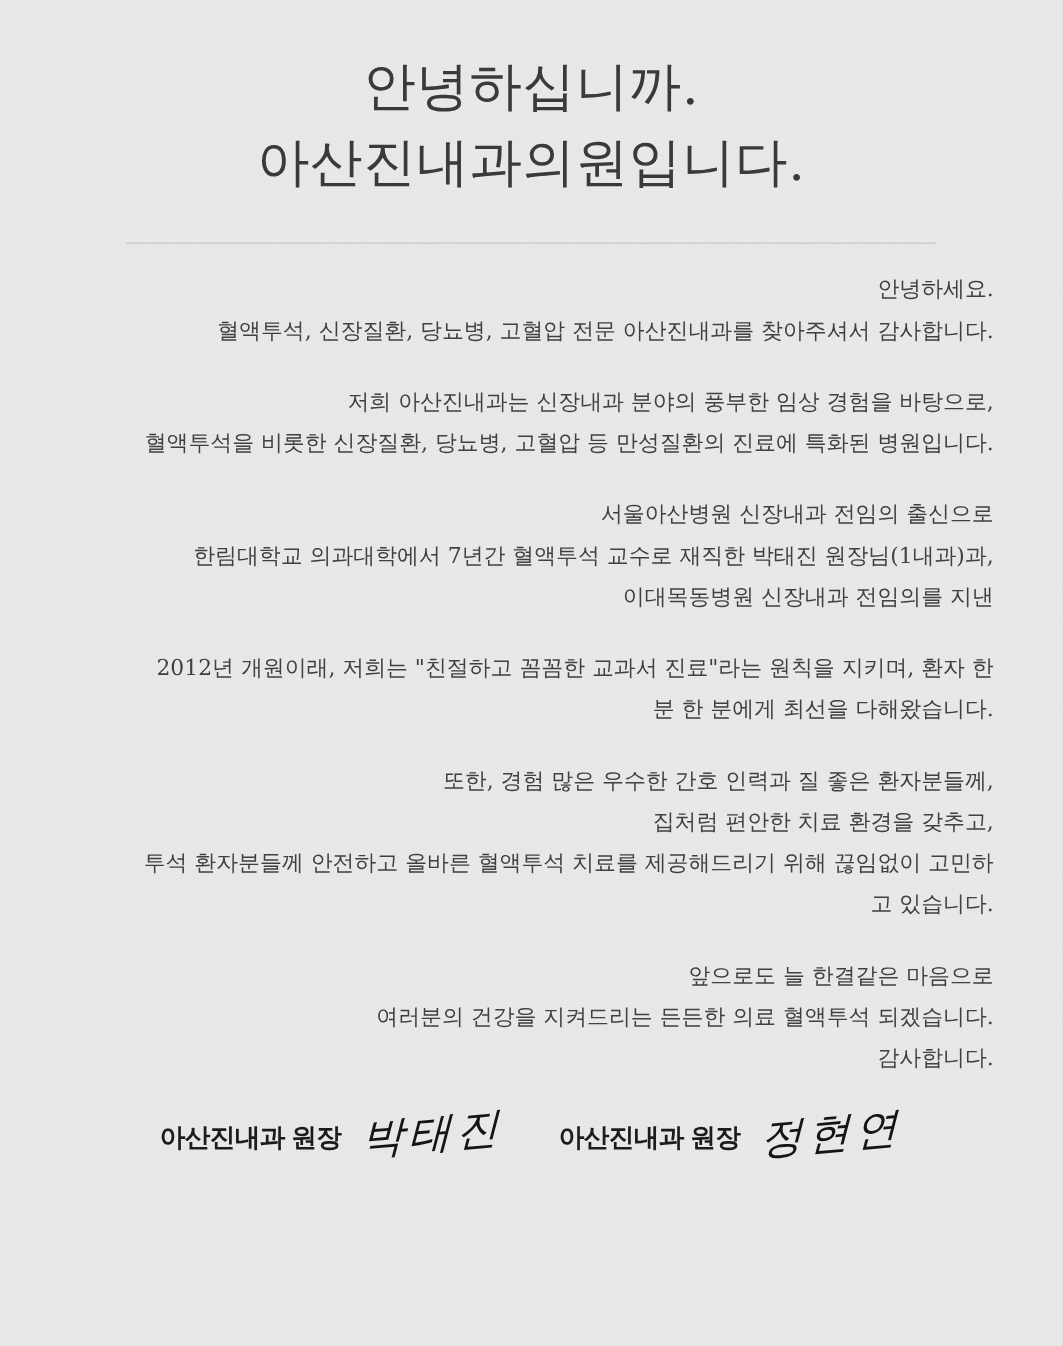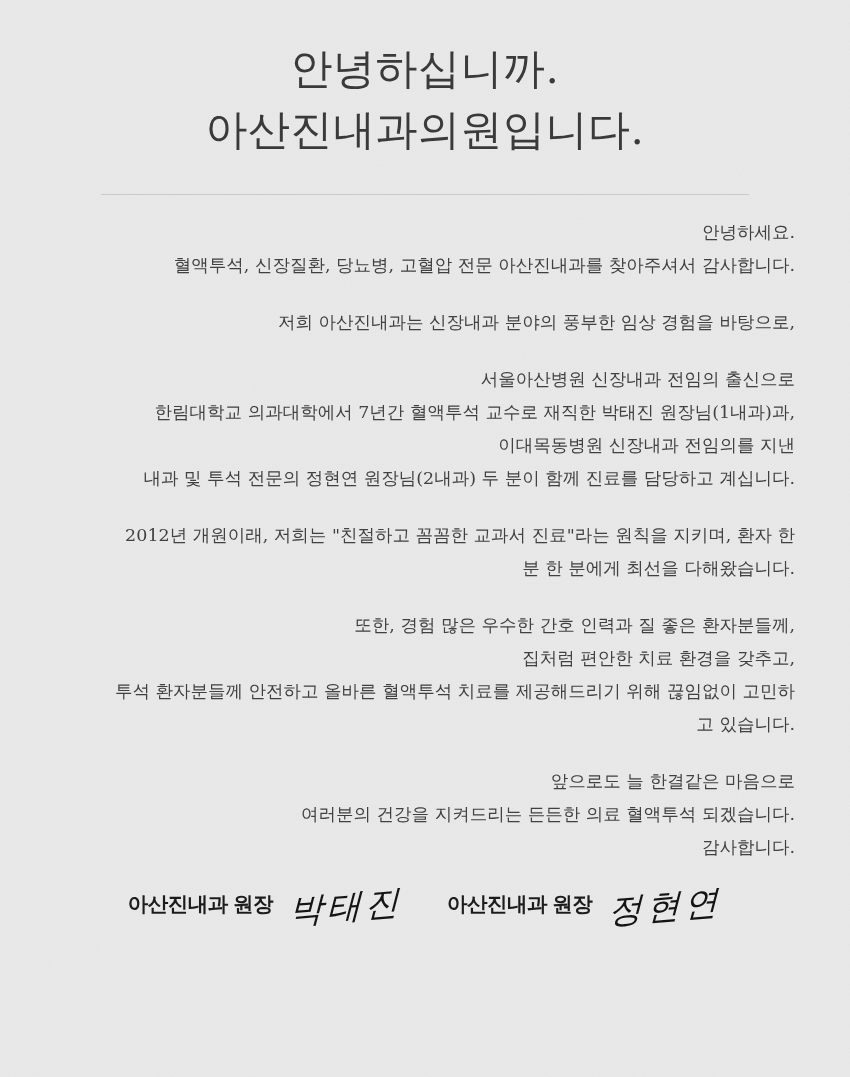--- a/index.html
+++ b/index.html
@@ -60,20 +60,21 @@
   }
   .sig-row {
     margin-top: 26px;
     display: flex;
     justify-content: center;
     align-items: center;
     gap: 44px;
   }
   .sig {
     display: flex;
+    align-items: center;
     gap: 16px;
   }
   .sig-label {
     font-family: "Liberation Sans", "DejaVu Sans", sans-serif;
     font-weight: 700;
     font-size: 20.5px;
     color: #1c1c1c;
     letter-spacing: -0.5px;
   }
   .sig-name {
@@ -114,27 +115,27 @@
 
     <div class="letter">
 
       <p class="para">
         <span class="line">안녕하세요.</span>
         <span class="line">혈액투석, 신장질환, 당뇨병, 고혈압 전문 아산진내과를 찾아주셔서 감사합니다.</span>
       </p>
 
       <p class="para">
         <span class="line">저희 아산진내과는 신장내과 분야의 풍부한 임상 경험을 바탕으로,</span>
+        <span class="line">혈액투석을 비롯한 신장질환, 당뇨병, 고혈압 등 만성질환의 진료에 특화된 병원입니다.</span>
       </p>
 
       <p class="para">
         <span class="line">서울아산병원 신장내과 전임의 출신으로</span>
         <span class="line">한림대학교 의과대학에서 7년간 혈액투석 교수로 재직한 박태진 원장님(1내과)과,</span>
         <span class="line">이대목동병원 신장내과 전임의를 지낸</span>
-        <span class="line">내과 및 투석 전문의 정현연 원장님(2내과) 두 분이 함께 진료를 담당하고 계십니다.</span>
       </p>
 
 
       <p class="para">
         <span class="line">2012년 개원이래, 저희는 "친절하고 꼼꼼한 교과서 진료"라는 원칙을 지키며,  환자 한 분 한 분에게 최선을 다해왔습니다.</span>
       </p>
 
       <p class="para">
         <span class="line">또한, 경험 많은 우수한 간호 인력과 질 좋은 환자분들께,</span>
         <span class="line">집처럼 편안한 치료 환경을 갖추고,</span>

